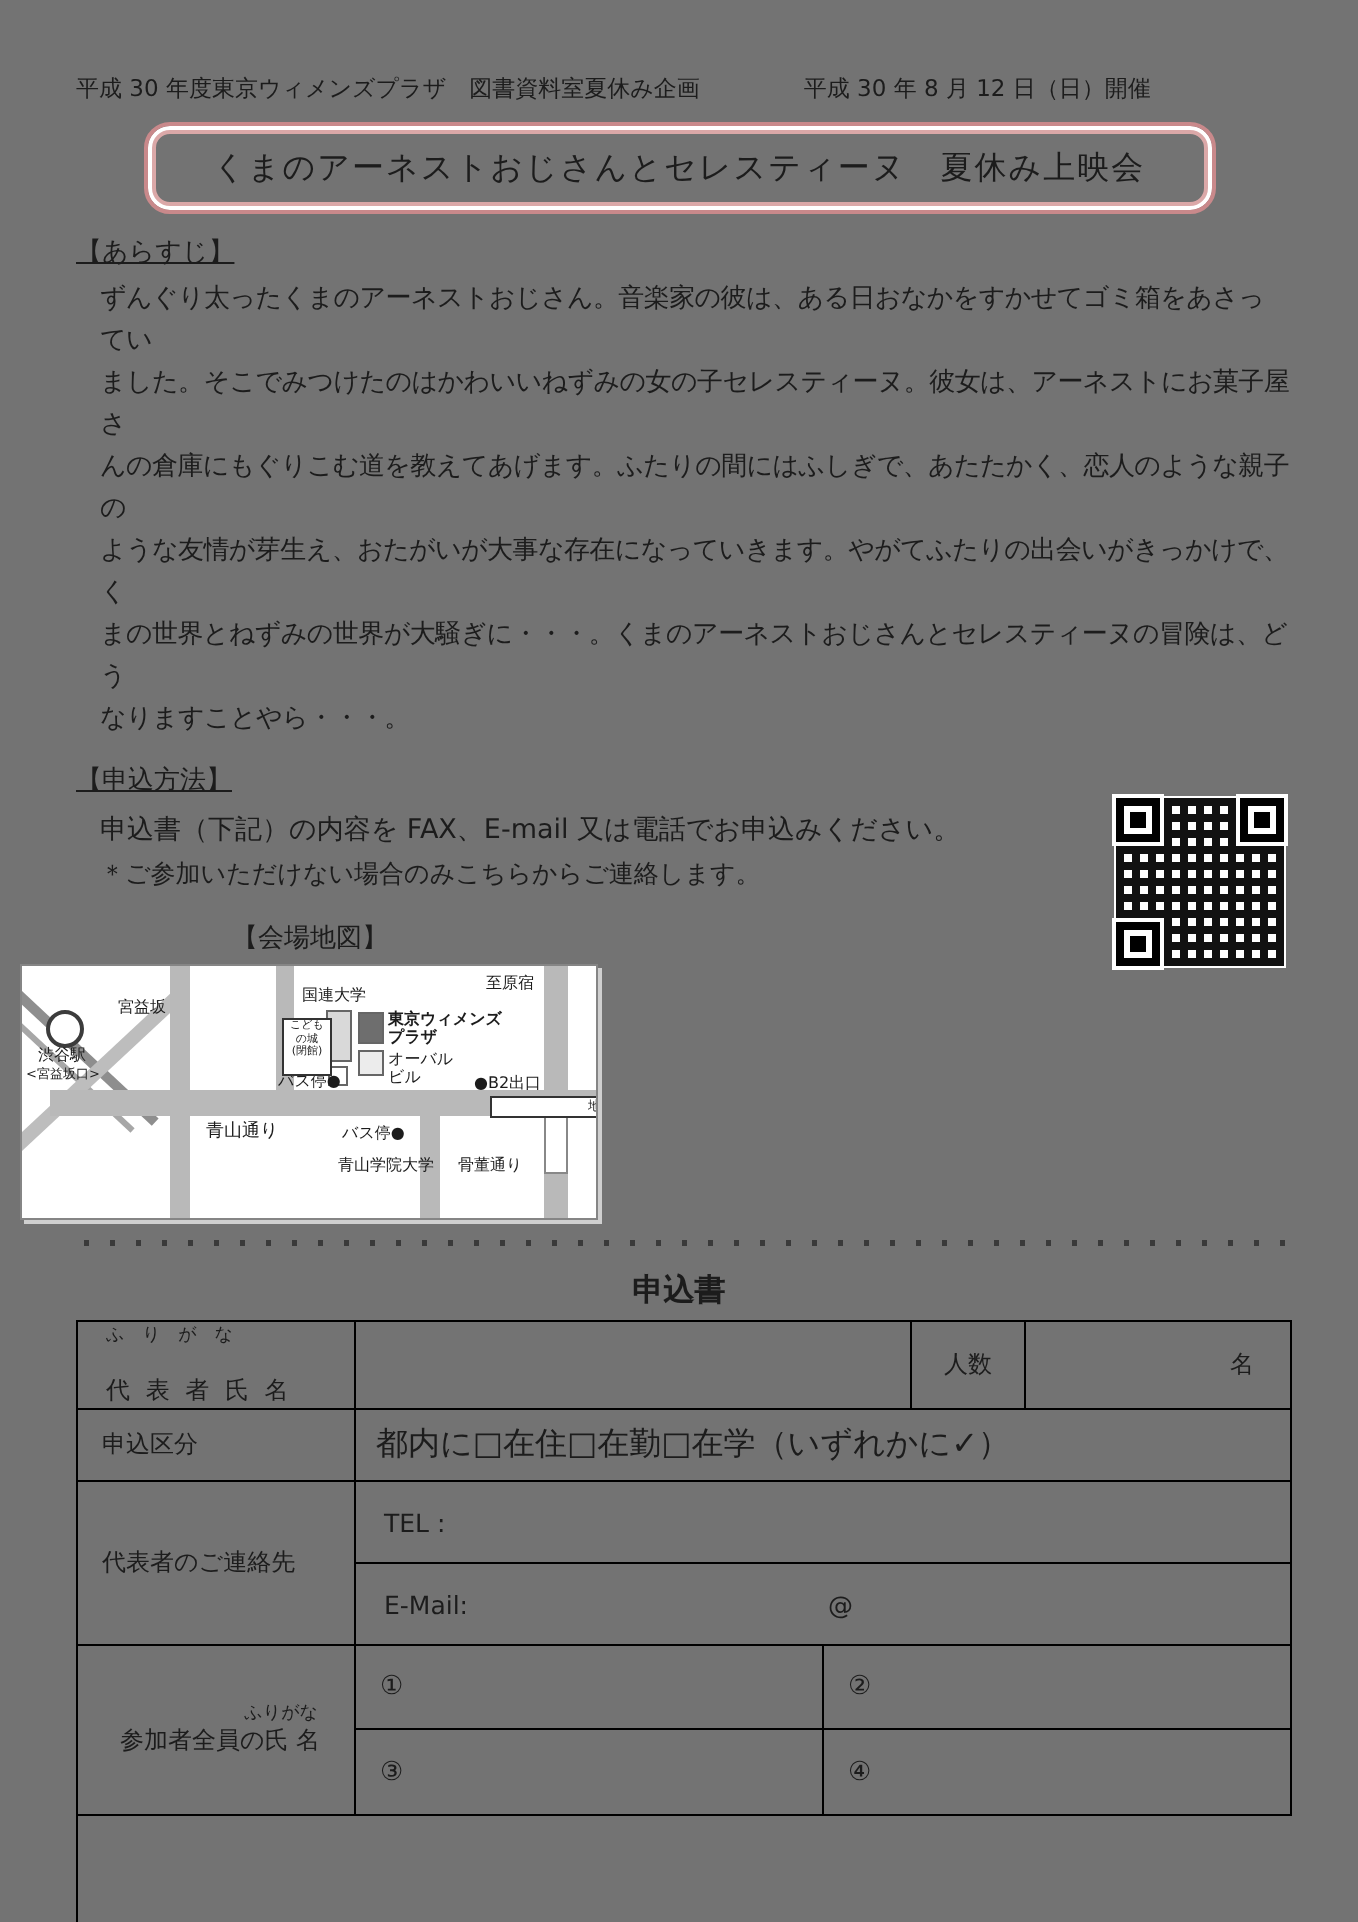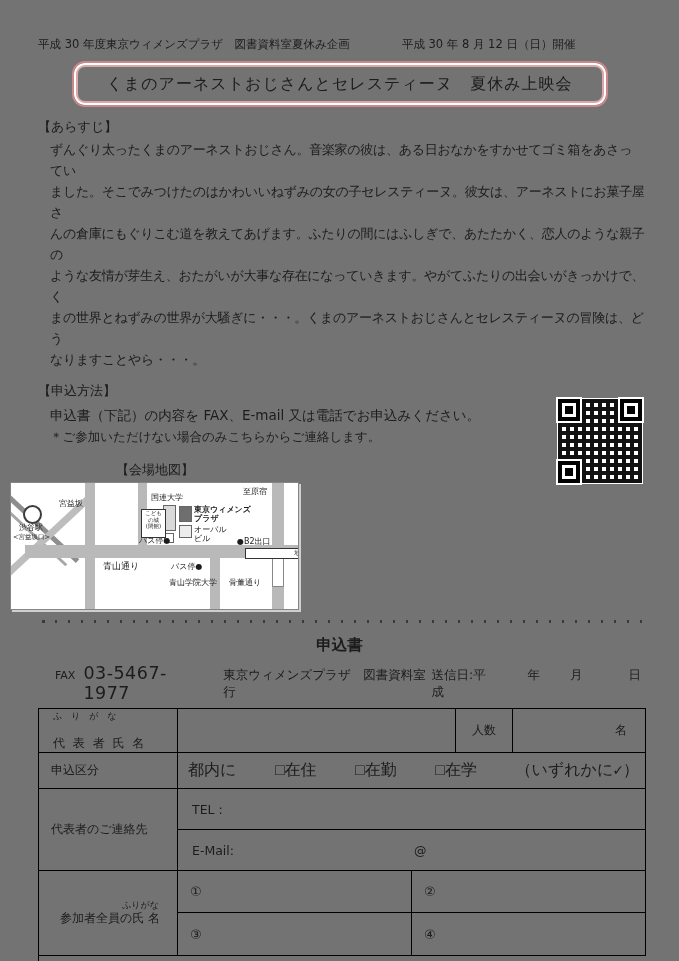--- a/index.html
+++ b/index.html
@@ -7,21 +7,21 @@
         color:#1c1c1c;font-family:"DejaVu Sans",sans-serif;}
   
   .header-row{padding:37px 40px 0 38px;display:flex;font-size:11.5px;line-height:15px;}
   .header-row .hr-right{margin-left:52px;}
   
   .title-box{width:532px;height:42px;margin:9px auto 0;border-radius:13px;
     border:2px solid #c9898b;box-shadow:inset 0 0 0 2px #fff,inset 0 0 0 4px #dba8a8;
     display:flex;align-items:center;justify-content:center;}
   .title-box span{font-size:16px;letter-spacing:1px;}
   
-  .sec-h{margin:11px 0 0 38px;font-size:13px;line-height:18px;}
+  .sec-h{margin:11px 0 0 38px;font-size:13px;line-height:18px;text-decoration:underline;}
   .synopsis-body{margin:3px 34px 0 50px;font-size:13px;line-height:21px;
     white-space:pre-line;letter-spacing:-0.3px;}
   .apply{position:relative;margin-top:12px;}
   .apply .sec-h{margin-top:0;}
   .apply-line{margin:4px 0 0 50px;font-size:13.5px;line-height:22px;}
   .apply-note{margin:0 0 0 50px;font-size:12.5px;line-height:21px;}
   
   .qr{position:absolute;top:16px;right:36px;width:84px;height:84px;background:#fff;
     border:1px solid #fff;
     background-image:
@@ -68,21 +68,21 @@
     grid-template-rows:44px 36px 41px 41px 42px 43px 56px;
     border-top:1.5px solid #000;border-left:1.5px solid #000;font-size:12px;}
   .cell{border-right:1.5px solid #000;border-bottom:1.5px solid #000;display:flex;
     align-items:center;box-sizing:border-box;}
   .lab{padding-left:12px;}
   .rep-label{flex-direction:column;align-items:flex-start;justify-content:center;padding-left:14px;}
   .rep-label .furi{font-size:9px;letter-spacing:3px;line-height:11px;}
   .rep-label .main{font-size:12px;letter-spacing:2px;line-height:15px;}
   .ninzu{justify-content:center;font-size:12px;}
   .mei{justify-content:flex-end;padding-right:18px;font-size:12px;}
-  .category-cell{font-size:16px;justify-content:space-between;padding:0 6px 0 10px;font-family:Liberation Mono, monospace;}
+  .category-cell{font-size:16px;padding:0 6px 0 10px;}
   .tel-cell,.email-cell{font-size:12.5px;padding-left:14px;}
   .email-at{margin-left:180px;}
   .part-label{flex-direction:column;align-items:center;justify-content:center;padding-left:4px;}
   .part-label .furi{font-size:9px;line-height:11px;align-self:flex-end;margin-right:18px;}
   .part-label .main{font-size:12px;line-height:15px;}
   .pnum{font-size:13px;padding-left:12px;}
 </style>
 </head>
 <body>
 
@@ -157,31 +157,20 @@
         <div class="mlabel" style="left:158px;top:95px;">青山学院大学</div>
         <div class="mlabel" style="left:218px;top:95px;">骨董通り</div>
       </div>
     </div>
   </div>
 
   <div class="dotted-sep"></div>
 
   <div class="form-title">申込書</div>
 
-  <div class="fax-line">
-    <span class="fax-label">FAX</span>
-    <span class="fax-number">03-5467-1977</span>
-    <span class="fax-to">東京ウィメンズプラザ　図書資料室行</span>
-    <span class="date-group">
-      <span>送信日:平成</span>
-      <span class="dg-y">年</span>
-      <span class="dg-m">月</span>
-      <span class="dg-d">日</span>
-    </span>
-  </div>
 
   <div class="form-table">
 
     <div class="cell rep-label" style="grid-row:1;grid-column:1;gap:14px;">
       <span class="furi">ふ り が な</span>
       <span class="main">代 表 者 氏 名</span>
     </div>
     <div class="cell" style="grid-row:1;grid-column:2/4;"></div>
     <div class="cell ninzu" style="grid-row:1;grid-column:4;">人数</div>
     <div class="cell mei" style="grid-row:1;grid-column:5;">

